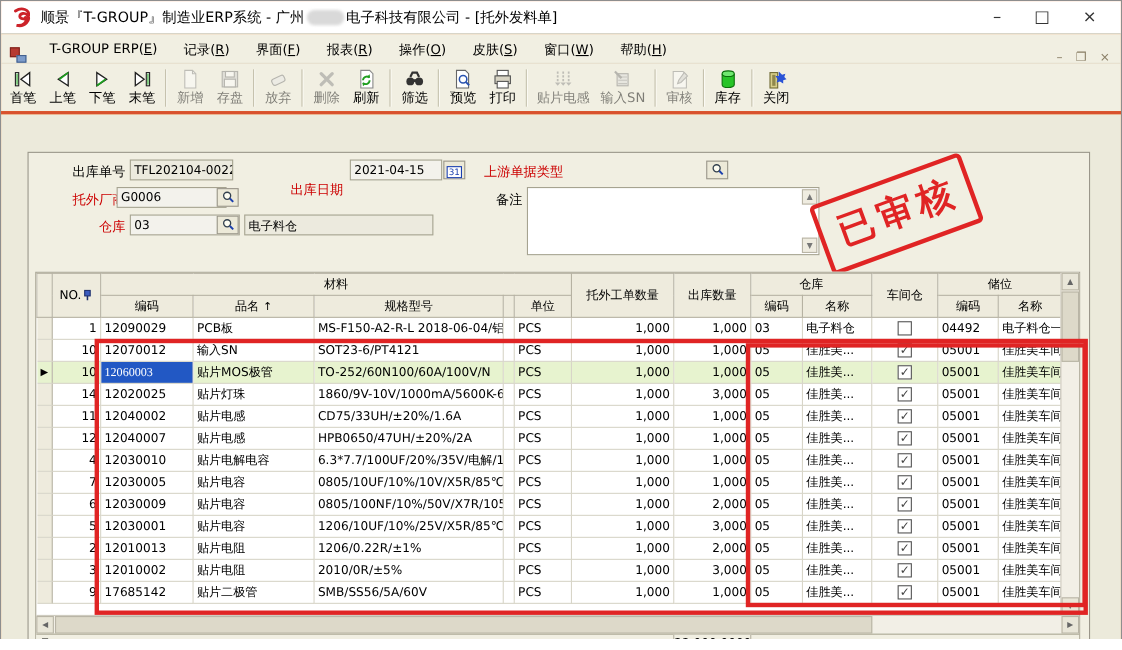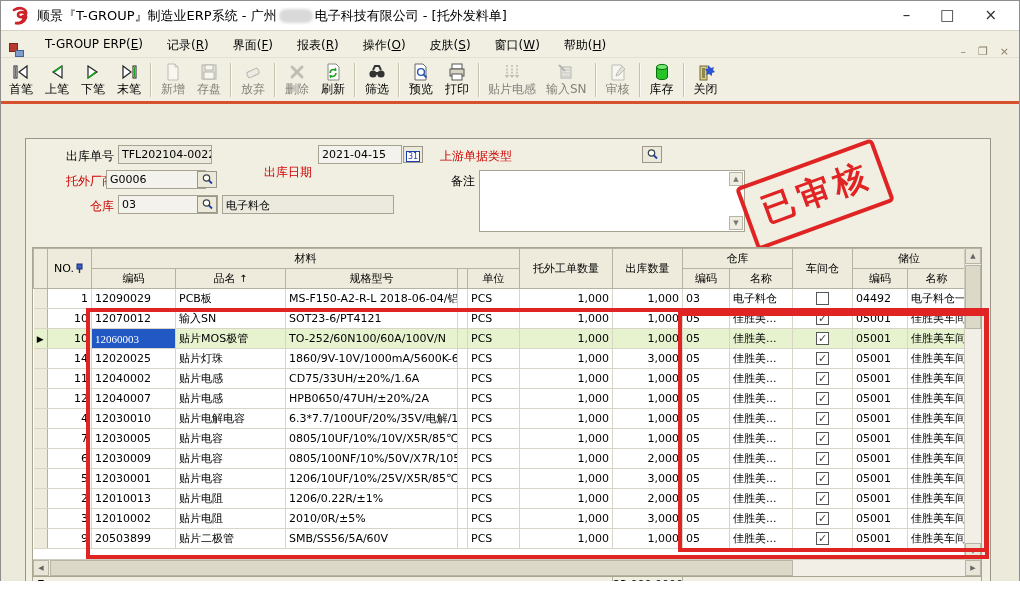--- a/index.html
+++ b/index.html
@@ -595,21 +595,21 @@
                   <td class="num">3,000</td>
                   <td>05</td>
                   <td>佳胜美...</td>
                   <td class="center"><span class="cb">✓</span></td>
                   <td>05001</td>
                   <td>佳胜美车间仓</td>
                 </tr>
                 <tr>
                   <td class="ind"></td>
                   <td class="num">9</td>
-                  <td>20503899</td>
+                  <td>17685142</td>
                   <td>贴片二极管</td>
                   <td>SMB/SS56/5A/60V</td>
                   <td></td>
                   <td>PCS</td>
                   <td class="num">1,000</td>
                   <td class="num">1,000</td>
                   <td>05</td>
                   <td>佳胜美...</td>
                   <td class="center"><span class="cb">✓</span></td>
                   <td>05001</td>

